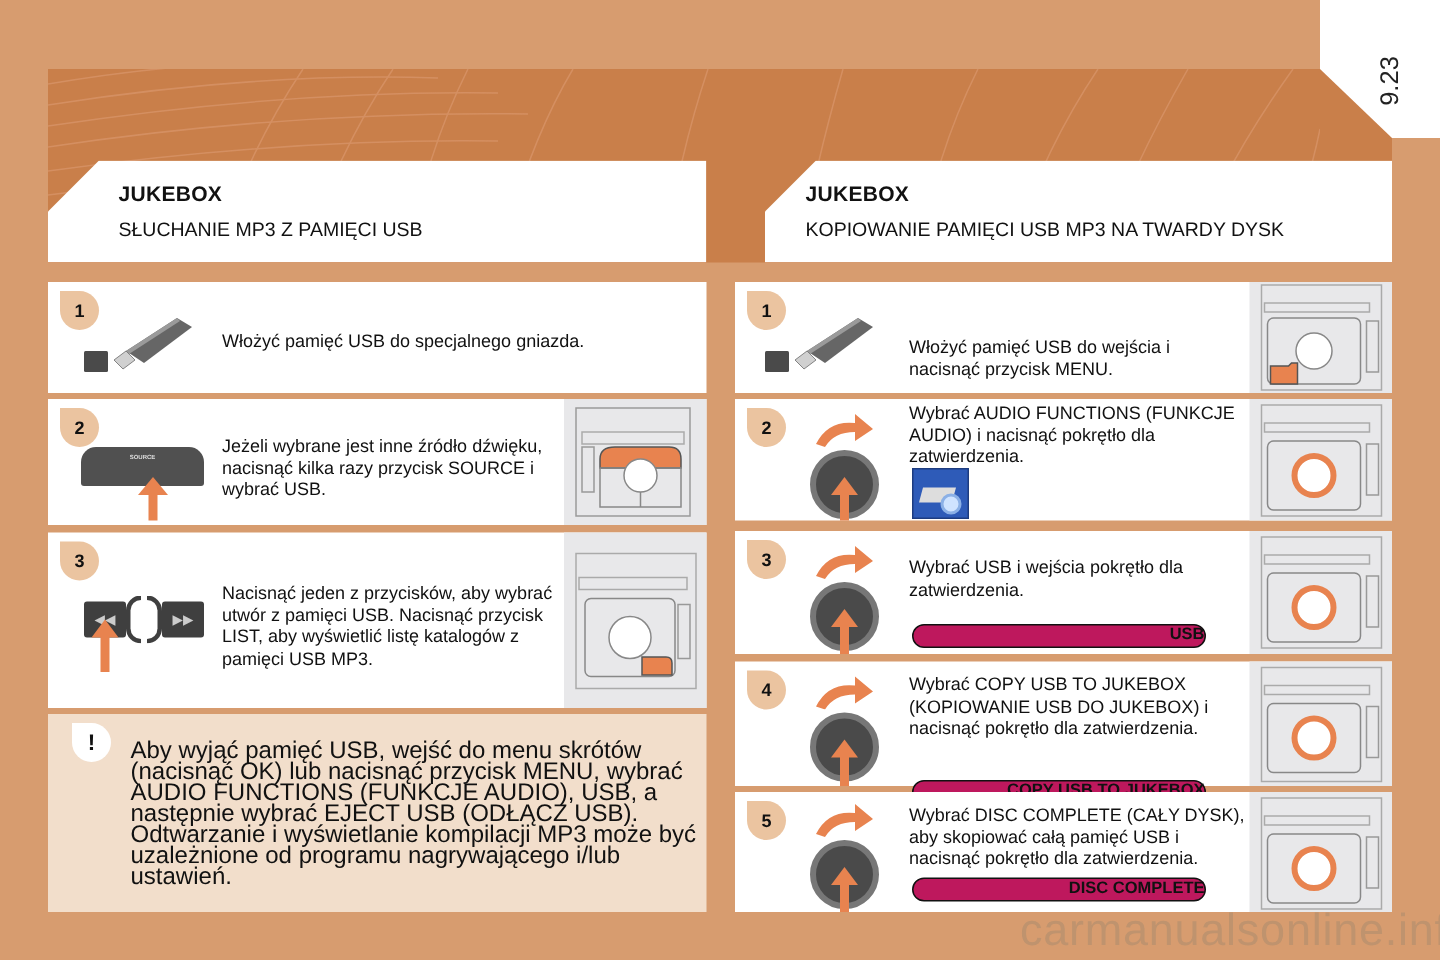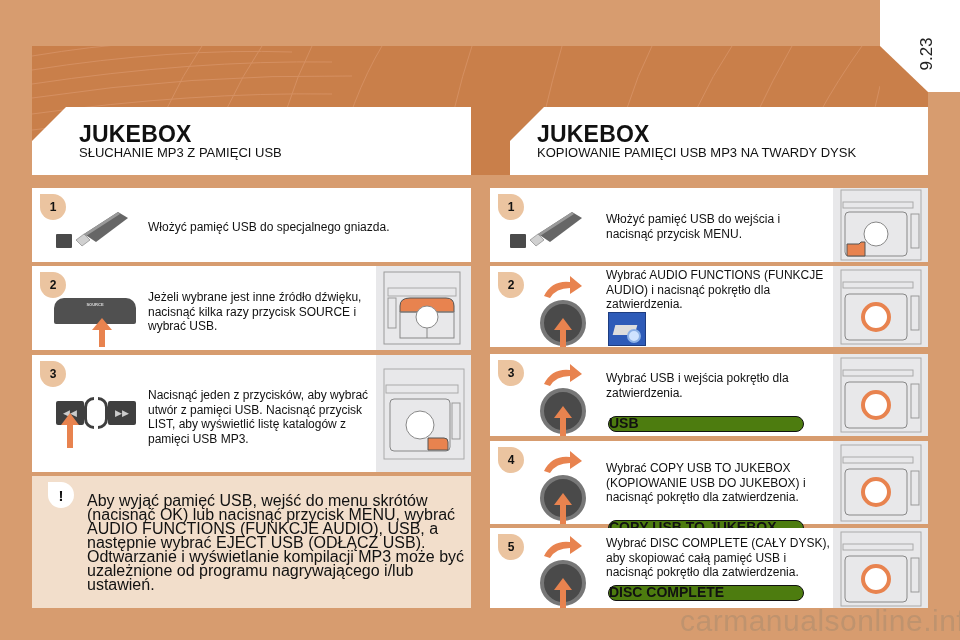--- a/index.html
+++ b/index.html
@@ -11,34 +11,34 @@
   .band-right { position: absolute; left: 880px; top: 92px; width: 48px; height: 83px; background: #C97F4A; }
 
   .page-tab { position: absolute; left: 880px; top: 0; width: 80px; height: 92px; background: #fff; }
   .page-tab-cut { position: absolute; left: 880px; top: 46px; width: 48px; height: 46px; background: #C97F4A;
     clip-path: polygon(0 0, 0 100%, 100% 100%); }
   .page-num { position: absolute; left: 914px; top: 44px; transform: rotate(-90deg); transform-origin: center;
     font-size: 17px; color: #222; width: 50px; text-align: center; margin-left: -12px; }
 
   .hdr { position: absolute; top: 107px; height: 68px; background: #fff;
     clip-path: polygon(34px 0, 100% 0, 100% 100%, 0 100%, 0 34px); }
-  .hdr .t1 { position: absolute; left: 47px; top: 14px; font-size: 23px; font-weight: bold; letter-spacing: 0.2px; }
+  .hdr .t1 { position: absolute; left: 47px; top: 14px; font-size: 14px; font-weight: bold; letter-spacing: 0.2px; }
   .hdr .t2 { position: absolute; left: 47px; top: 38px; font-size: 13px; font-weight: normal; }
   .hdr.left { left: 32px; width: 439px; }
   .hdr.right { left: 510px; width: 418px; clip-path: polygon(34px 0, 100% 0, 100% 100%, 0 100%, 0 34px); }
   .hdr.right .t1, .hdr.right .t2 { left: 27px; }
 
   .step { position: absolute; background: #fff; }
   .badge { position: absolute; left: 8px; top: 6px; width: 26px; height: 26px; background: #EBC4A0;
     border-radius: 0 13px 13px 13px; font-weight: bold; font-size: 12px; display: flex; align-items: center; justify-content: center; }
   .txt { position: absolute; font-size: 12px; line-height: 14.5px; color: #111; }
   .imgcol { position: absolute; right: 0; top: 0; bottom: 0; width: 95px; background: #E8E8EA; }
 
   .pill { position: absolute; left: 118px; width: 196px; height: 16px; border: 1.5px solid #111; border-radius: 8px;
-    font-size: 14px; font-weight: bold; text-align: left; line-height: 13px; background: #4d7c0f; }
+    font-size: 11px; font-weight: bold; text-align: right; line-height: 13px; background: #be185d; }
 
   .alert { position: absolute; left: 32px; top: 476px; width: 439px; height: 132px; background: #F2DECB; }
   .alert .excl { position: absolute; left: 16px; top: 6px; width: 26px; height: 26px; background: #fff;
     border-radius: 0 13px 13px 13px; font-weight: bold; font-size: 15px; display: flex; align-items: center; justify-content: center; }
   .alert .txt { left: 55px; top: 18px; width: 380px; font-size: 16px; line-height: 14px; }
 
   .watermark { position: absolute; left: 680px; top: 604px; font-size: 30px; color: #B7906E; opacity: 0.75; letter-spacing: 0.5px; }
 </style>
 </head>
 <body>
@@ -140,21 +140,21 @@
 </div>
 
 <div class="step" style="left:490px;top:188px;width:438px;height:74px;">
   <div class="badge">1</div>
   <svg style="position:absolute;left:18px;top:20px;" width="78" height="44" viewBox="0 0 78 44">
     <rect x="2" y="26" width="16" height="14" fill="#4a4a4a" rx="1"></rect>
     <polygon points="30,26 64,4 74,10 42,34" fill="#666"></polygon>
     <polygon points="30,26 64,4 66,6 32,28" fill="#9a9a9a"></polygon>
     <polygon points="22,32 30,26 36,32 28,38" fill="#d0d0d0" stroke="#777" stroke-width="0.6"></polygon>
   </svg>
-  <div class="txt" style="left:116px;top:24px;width:220px;">Włożyć pamięć USB do wejścia i nacisnąć przycisk MENU.</div>
+  <div class="txt" style="left:116px;top:36px;width:220px;">Włożyć pamięć USB do wejścia i nacisnąć przycisk MENU.</div>
   <div class="imgcol">
     <svg width="95" height="74" viewBox="0 0 95 74">
       <rect x="8" y="2" width="80" height="70" fill="none" stroke="#aaa"></rect>
       <rect x="10" y="14" width="70" height="6" fill="none" stroke="#aaa"></rect>
       <rect x="12" y="24" width="62" height="44" rx="4" fill="none" stroke="#888"></rect>
       <circle cx="43" cy="46" r="12" fill="#fff" stroke="#888"></circle>
       <rect x="78" y="26" width="8" height="34" fill="none" stroke="#999"></rect>
       <path d="M14 56 L26 56 L28 54 L32 54 L32 68 L14 68 Z" fill="#E8834F" stroke="#555"></path>
     </svg>
   </div>
@@ -206,21 +206,21 @@
 </div>
 
 <div class="step" style="left:490px;top:441px;width:438px;height:83px;">
   <div class="badge">4</div>
   <div style="position:absolute;left:50px;top:34px;width:46px;height:46px;border-radius:50%;background:#4a4a4a;border:4px solid #777;"></div>
   <svg style="position:absolute;left:50px;top:8px;" width="44" height="24" viewBox="0 0 44 24">
     <path d="M4 22 Q12 6 30 8 L30 2 L42 12 L30 20 L30 14 Q16 14 10 24 Z" fill="#E8834F"></path>
   </svg>
   <div style="position:absolute;left:64px;top:52px;width:0;height:0;border-left:9px solid transparent;border-right:9px solid transparent;border-bottom:12px solid #E8834F;"></div>
   <div style="position:absolute;left:70px;top:63px;width:6px;height:20px;background:#E8834F;"></div>
-  <div class="txt" style="left:116px;top:20px;width:230px;">Wybrać COPY USB TO JUKEBOX (KOPIOWANIE USB DO JUKEBOX) i nacisnąć pokrętło dla zatwierdzenia.</div>
+  <div class="txt" style="left:116px;top:8px;width:230px;">Wybrać COPY USB TO JUKEBOX (KOPIOWANIE USB DO JUKEBOX) i nacisnąć pokrętło dla zatwierdzenia.</div>
   <div class="pill" style="top:60px;margin-top:19px;">COPY USB TO JUKEBOX</div>
   <div class="imgcol">
     <svg width="95" height="83" viewBox="0 0 95 83">
       <rect x="8" y="4" width="80" height="76" fill="none" stroke="#aaa"></rect>
       <rect x="10" y="16" width="70" height="6" fill="none" stroke="#aaa"></rect>
       <rect x="12" y="28" width="62" height="46" rx="4" fill="none" stroke="#888"></rect>
       <circle cx="43" cy="51" r="13" fill="#fff" stroke="#E8834F" stroke-width="4"></circle>
       <rect x="78" y="30" width="8" height="34" fill="none" stroke="#999"></rect>
     </svg>
   </div>

